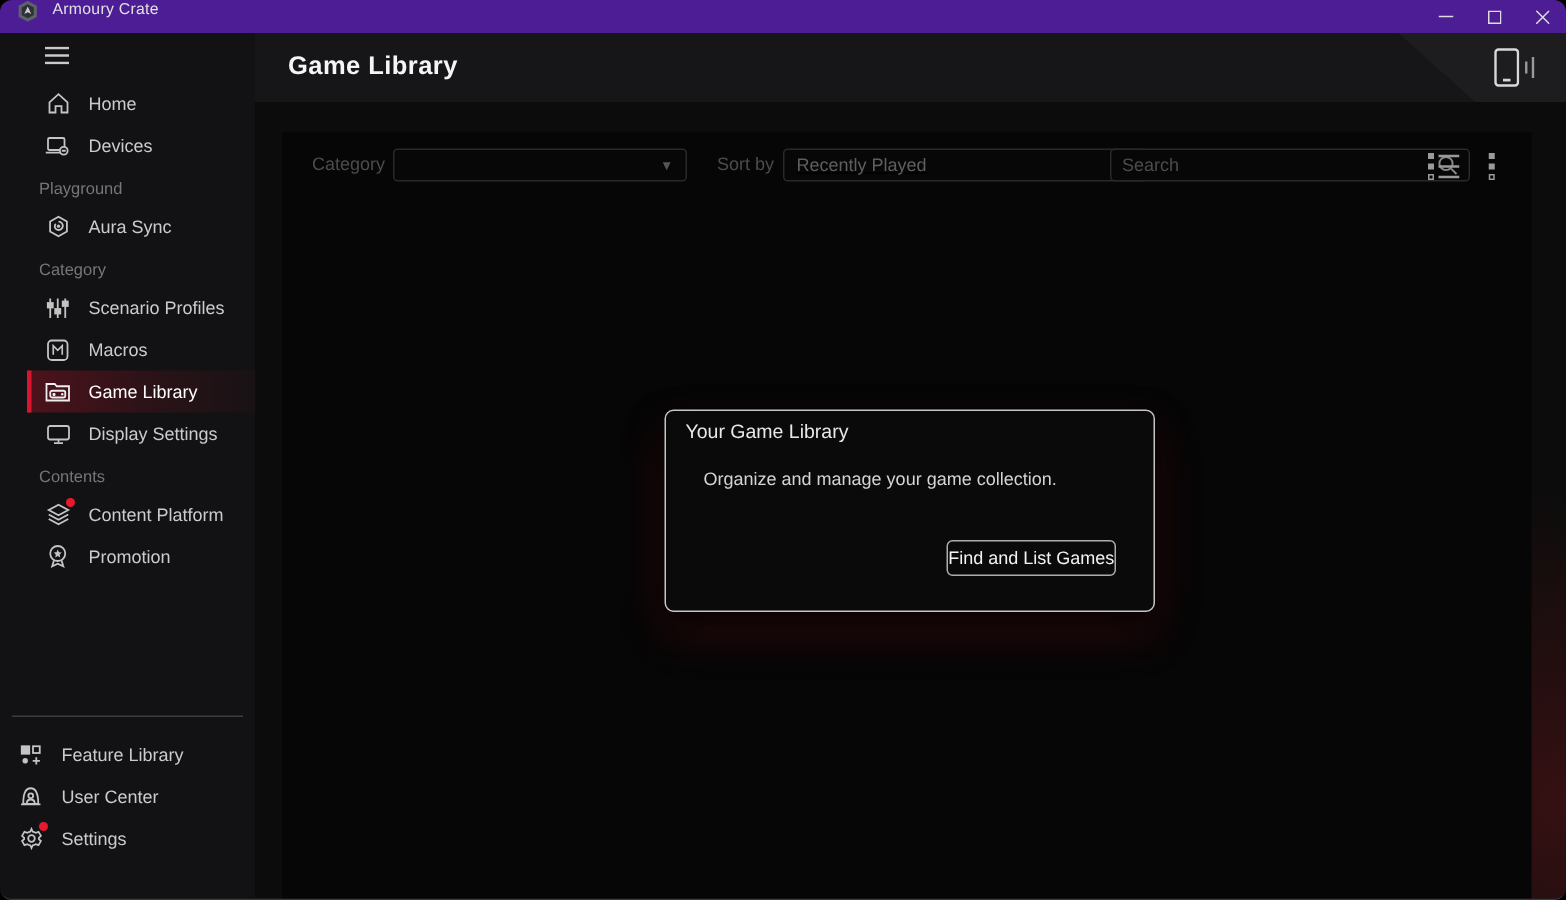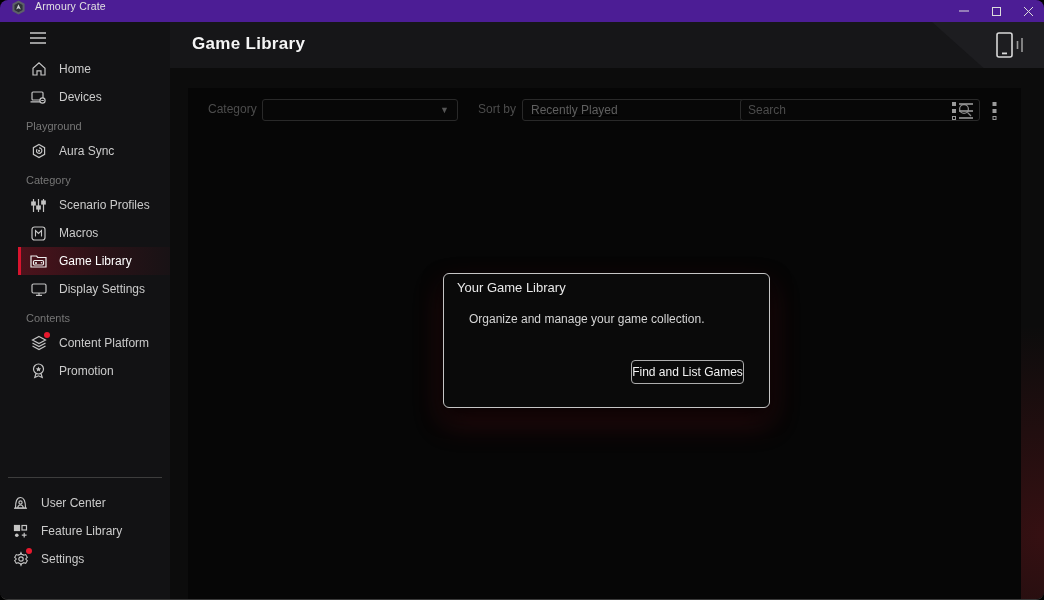--- a/index.html
+++ b/index.html
@@ -219,45 +219,45 @@
           </svg>
       </span>
       <span class="lbl">Promotion</span>
     </div>
 
     <div class="sidebar-bottom">
       <div class="divider"></div>
 
       <div class="item">
         <span class="ic">
-          <svg width="15" height="16" viewBox="0 0 15 16" fill="none" stroke="#c4c4c4" stroke-width="1.2">
-              <path d="M2.5 13 C2.5 7 3.5 2.5 7.5 2.5 C11.5 2.5 12.5 7 12.5 13 Z"></path>
-              <circle cx="7.5" cy="7.5" r="1.6"></circle>
-              <path d="M4.8 13 C4.8 11 6 10 7.5 10 C9 10 10.2 11 10.2 13"></path>
-              <line x1="1" y1="13.2" x2="14" y2="13.2"></line>
-            </svg>
-        </span>
-        <span class="lbl">User Center</span>
-      </div>
-
-      <div class="item">
-        <span class="ic">
           <svg width="15" height="15" viewBox="0 0 15 15" fill="none" stroke="#c4c4c4" stroke-width="1.2">
               <rect x="1.5" y="1.5" width="5" height="5" fill="#c4c4c4"></rect>
               <rect x="9" y="1.5" width="4.5" height="4.5"></rect>
               <circle cx="3.8" cy="11.2" r="1.8" fill="#c4c4c4" stroke="none"></circle>
               <line x1="11.2" y1="8.8" x2="11.2" y2="13.6"></line>
               <line x1="8.8" y1="11.2" x2="13.6" y2="11.2"></line>
             </svg>
         </span>
         <span class="lbl">Feature Library</span>
       </div>
 
       <div class="item">
         <span class="ic">
+          <svg width="15" height="16" viewBox="0 0 15 16" fill="none" stroke="#c4c4c4" stroke-width="1.2">
+              <path d="M2.5 13 C2.5 7 3.5 2.5 7.5 2.5 C11.5 2.5 12.5 7 12.5 13 Z"></path>
+              <circle cx="7.5" cy="7.5" r="1.6"></circle>
+              <path d="M4.8 13 C4.8 11 6 10 7.5 10 C9 10 10.2 11 10.2 13"></path>
+              <line x1="1" y1="13.2" x2="14" y2="13.2"></line>
+            </svg>
+        </span>
+        <span class="lbl">User Center</span>
+      </div>
+
+      <div class="item">
+        <span class="ic">
           <svg width="16" height="16" viewBox="0 0 16 16" fill="none" stroke="#c4c4c4" stroke-width="1.2">
               <circle cx="8" cy="8" r="2.2"></circle>
               <path d="M8 1.2 L8.8 3.1 A5.2 5.2 0 0 1 11 4 L13 3.3 L14.7 6.2 L13.2 7.6 A5.2 5.2 0 0 1 13.2 8.4 L14.7 9.8 L13 12.7 L11 12 A5.2 5.2 0 0 1 8.8 12.9 L8 14.8 L7.2 12.9 A5.2 5.2 0 0 1 5 12 L3 12.7 L1.3 9.8 L2.8 8.4 A5.2 5.2 0 0 1 2.8 7.6 L1.3 6.2 L3 3.3 L5 4 A5.2 5.2 0 0 1 7.2 3.1 Z" transform="scale(0.94) translate(0.5,0.5)"></path>
             </svg>
           <span class="badge-dot"></span>
         </span>
         <span class="lbl">Settings</span>
       </div>
     </div>
   </div>

